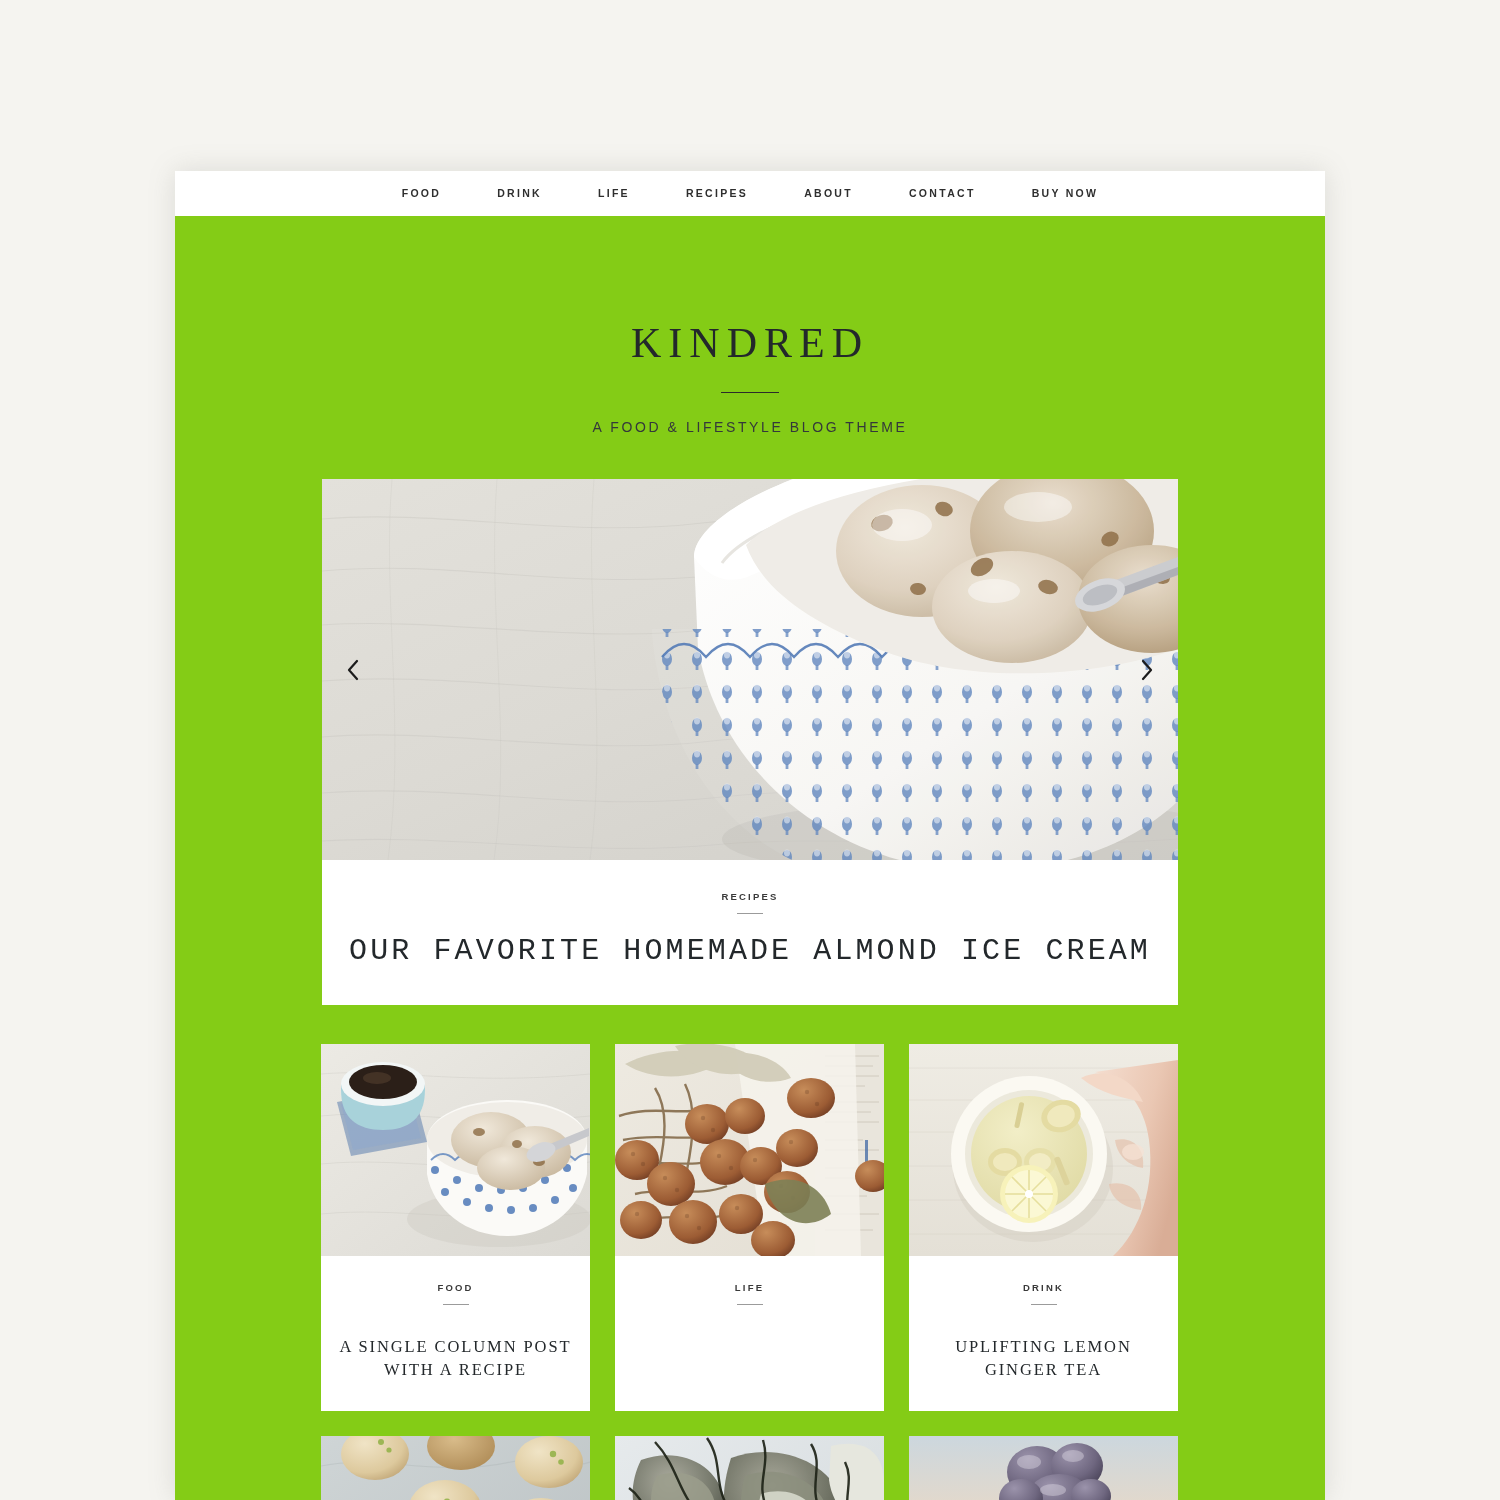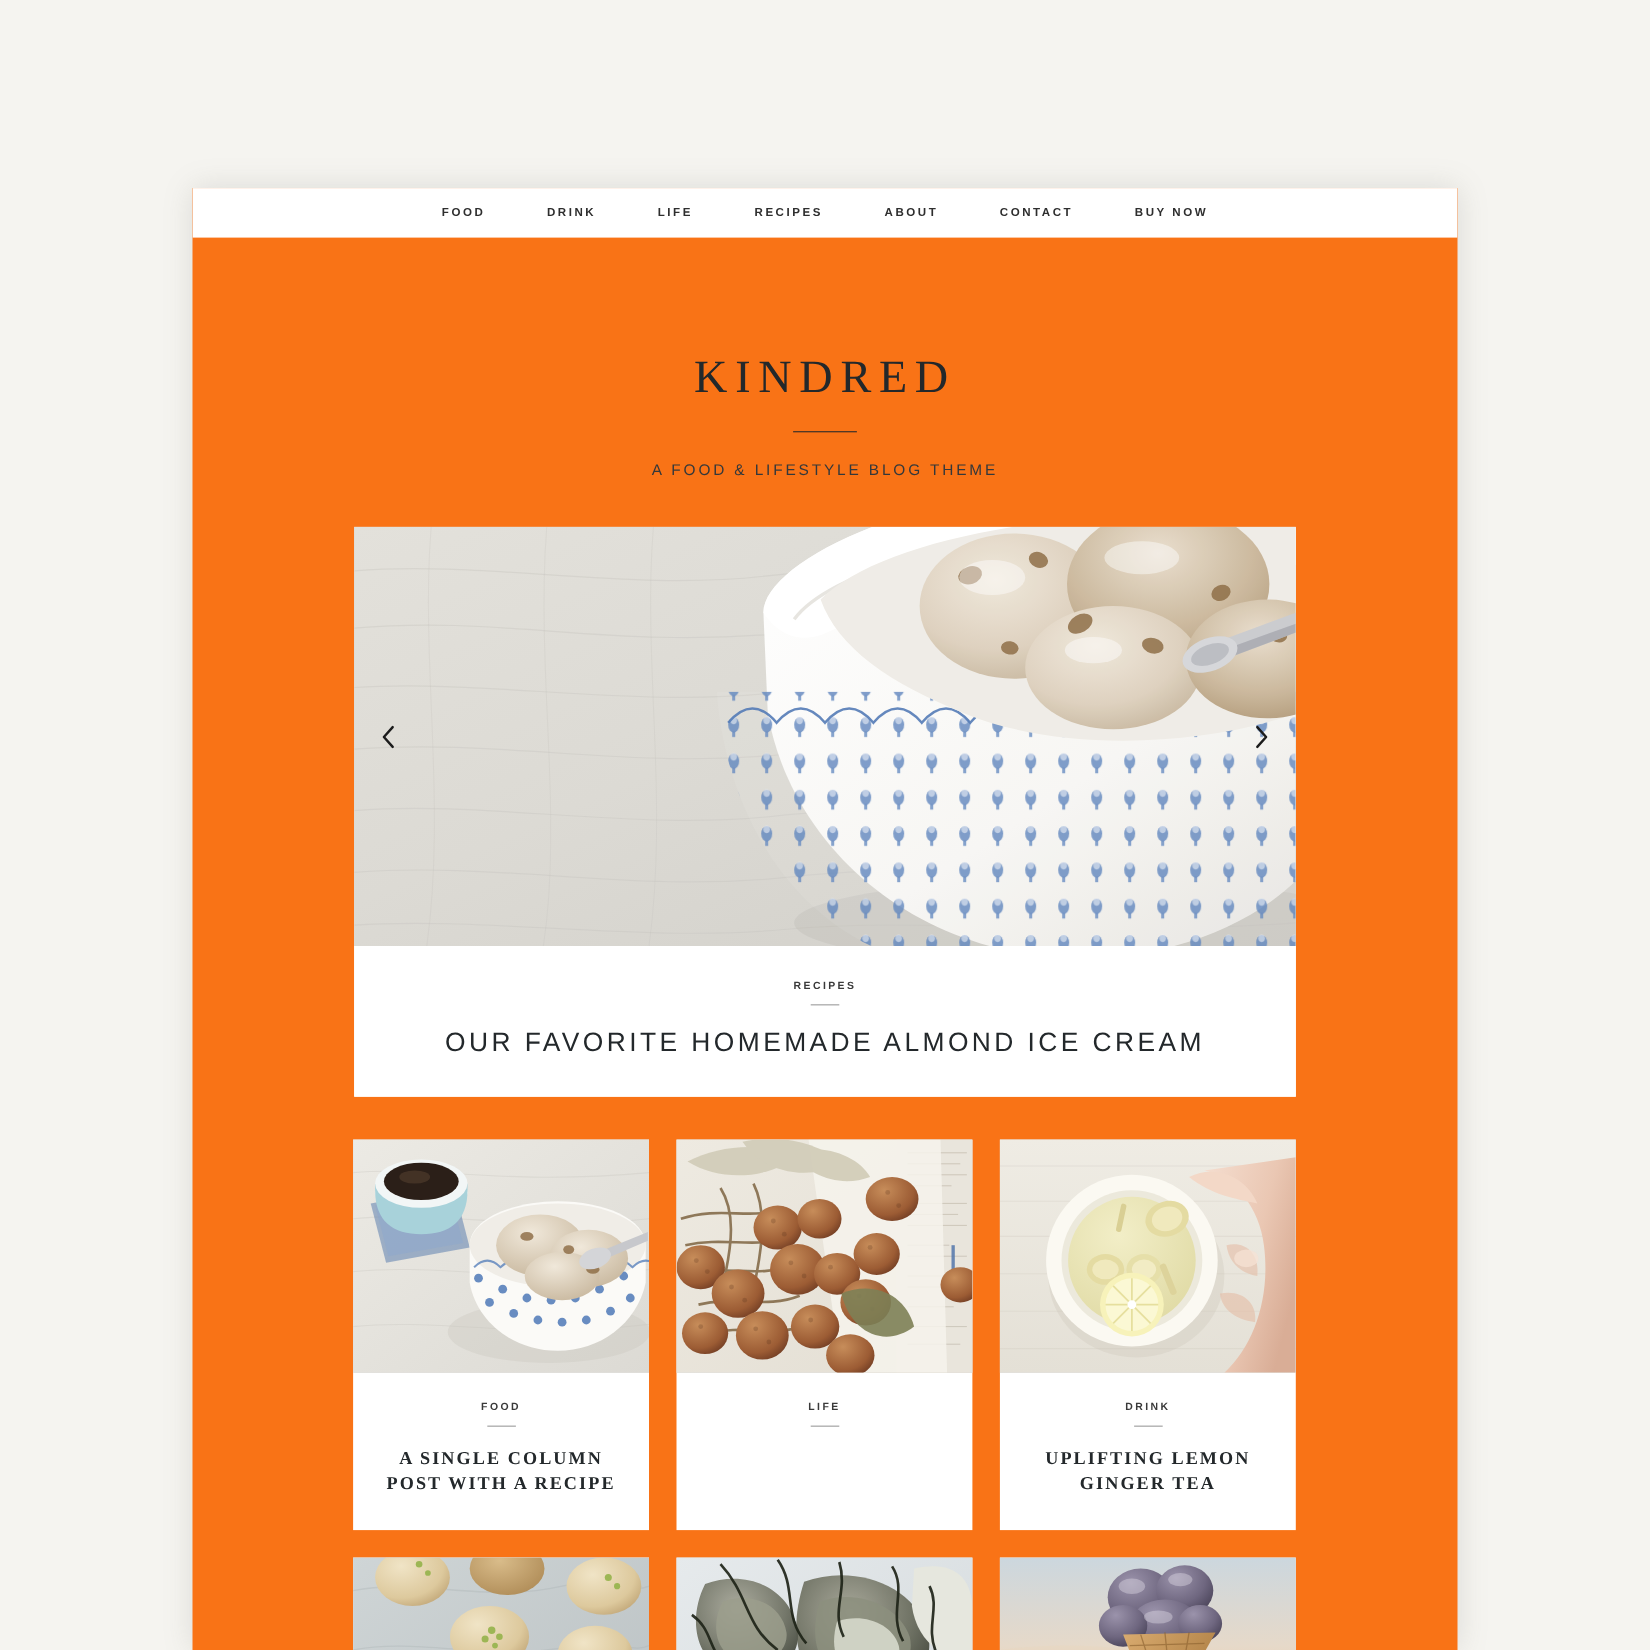--- a/index.html
+++ b/index.html
@@ -20,21 +20,21 @@
     position: relative;
     width: 1500px;
     height: 1500px;
   }
   #page {
     position: absolute;
     left: 175px;
     top: 171px;
     width: 1150px;
     height: 1329px;
-    background: #f97316;
+    background: #84cc16;
     box-shadow: 0 0 26px rgba(120,118,112,0.20);
     overflow: hidden;
   }
 
   
   .navbar {
     height: 45px;
     background: #ffffff;
     display: flex;
     align-items: center;
@@ -136,22 +136,22 @@
     cursor: pointer;
   }
   .cat-rule {
     width: 26px;
     height: 1px;
     background: #9b9b9b;
     margin: 9px auto 0 auto;
   }
   .featured-title {
     margin: 19px 0 0 0;
-    font-family: Liberation Sans, sans-serif;
-    font-size: 24px;
+    font-family: Liberation Mono, monospace;
+    font-size: 30px;
     letter-spacing: 3.1px;
     color: #23282b;
     font-weight: 400;
     text-transform: uppercase;
     line-height: 1.25;
     cursor: pointer;
   }
 
   
   .grid {
@@ -173,26 +173,26 @@
     background: #dad9d5;
   }
   .card-photo svg { display:block; }
   .card-body {
     padding: 21px 16px 30px 16px;
     text-align: center;
     min-height: 74px;
     box-sizing: border-box;
   }
   .card-title {
-    margin: 17px 0 0 0;
+    margin: 30px 0 0 0;
     font-family: "Liberation Serif", serif;
     font-size: 16.5px;
     letter-spacing: 1.9px;
     color: #23282b;
-    font-weight: 700;
+    font-weight: 400;
     text-transform: uppercase;
     line-height: 1.42;
   }
 </style>
 </head>
 <body>
 
 <div id="canvas">
   <div id="page">
 

